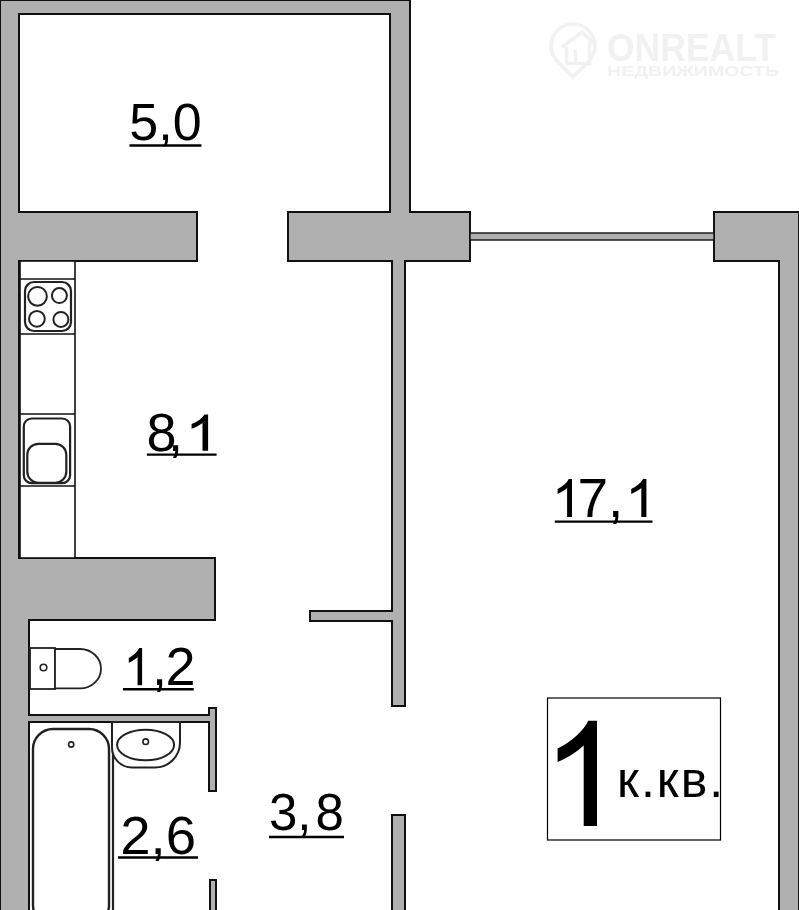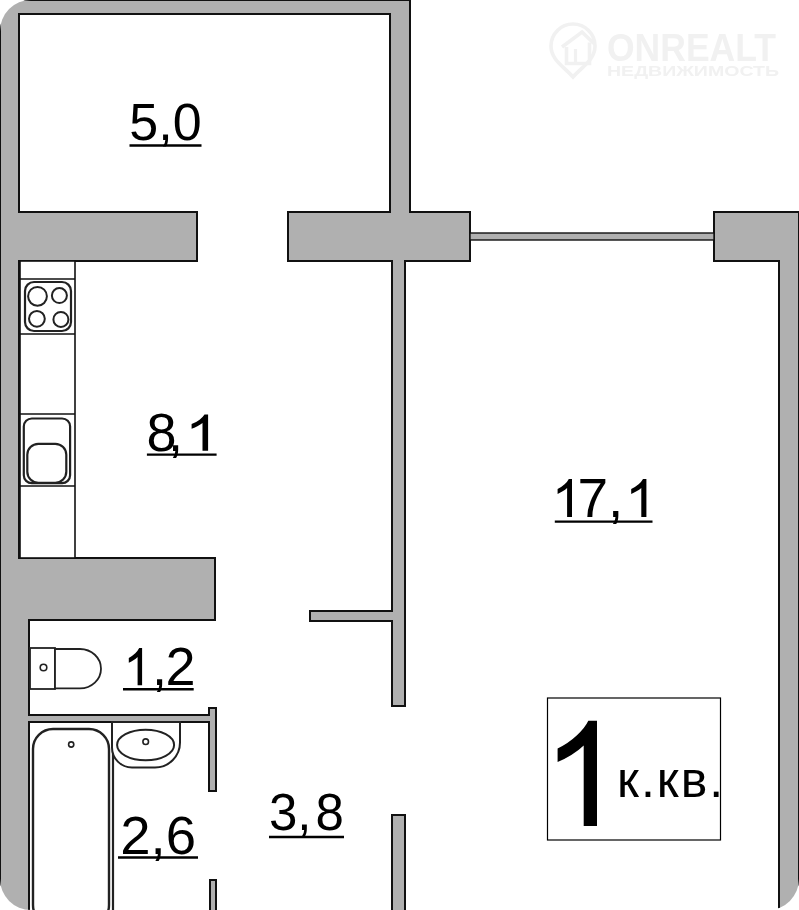--- a/index.html
+++ b/index.html
@@ -1,16 +1,16 @@
 <!DOCTYPE html>
 <html><head>
 <meta charset="utf-8">
 <style>
   html,body{margin:0;padding:0;background:#fff;}
-  #plan{width:799px;height:910px;position:relative;overflow:hidden;border-radius:31px;}
+  #plan{width:799px;height:910px;position:relative;overflow:hidden;}
   svg{display:block;}
   text{font-family:"Liberation Sans",sans-serif;}
 </style>
 </head>
 <body>
 <div id="plan">
 <svg width="799" height="910" viewBox="0 0 799 910">
 
   <rect x="0" y="0" width="799" height="910" fill="#ffffff"></rect>
 

